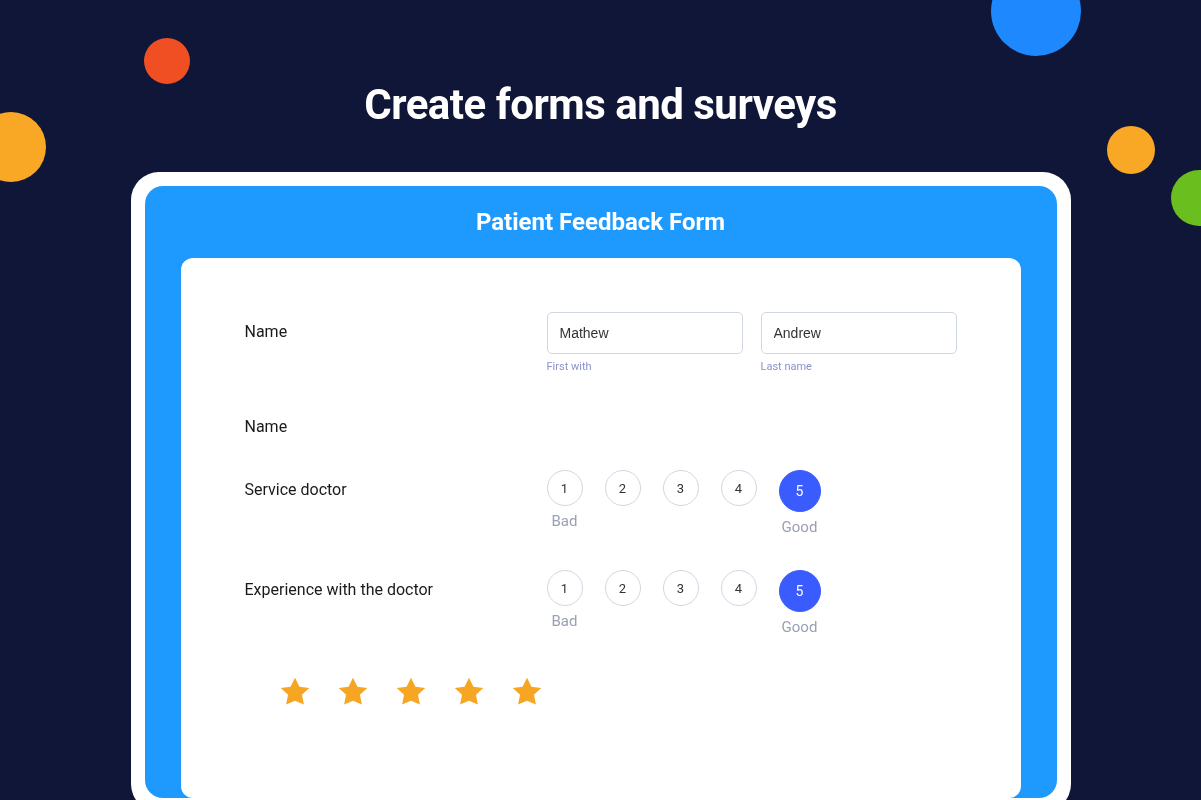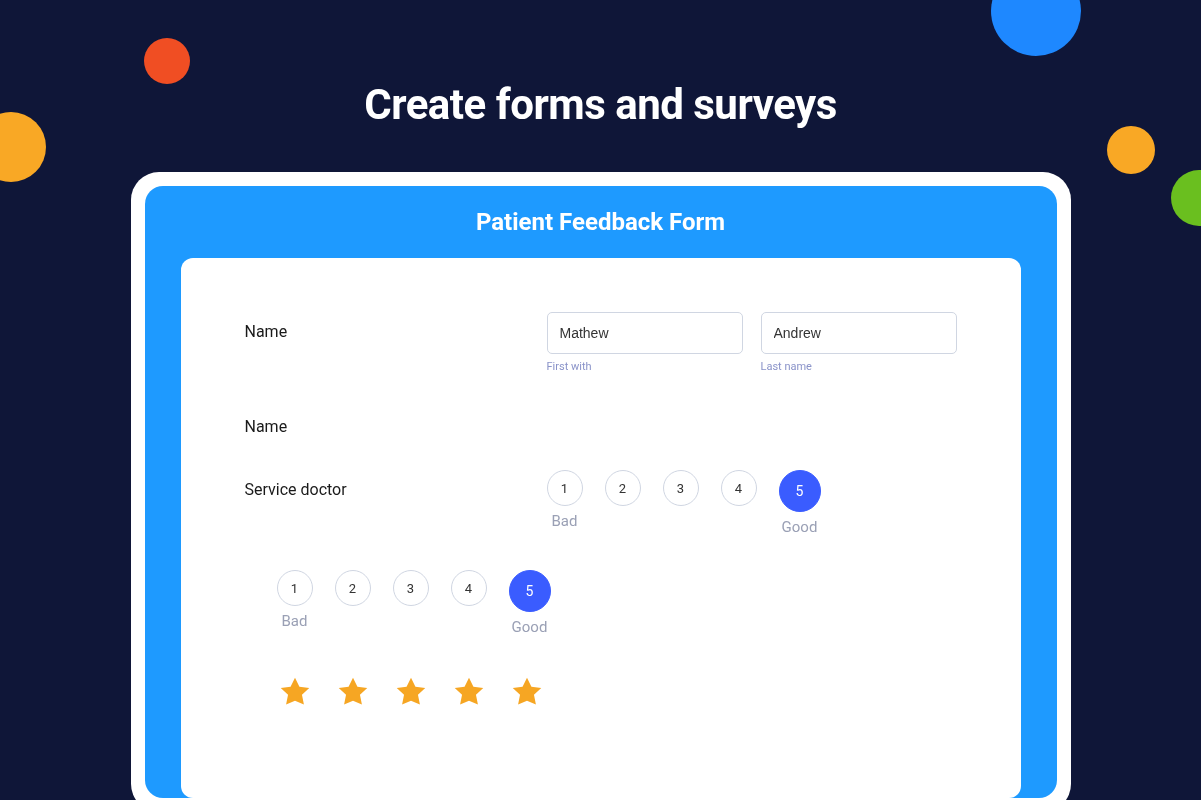--- a/index.html
+++ b/index.html
@@ -180,20 +180,21 @@
               </div>
               <div class="rating-col">
                 <div class="rating-dot selected">5</div>
                 <div class="rating-caption">Good</div>
               </div>
             </div>
         </div>
       </div>
 
       <div class="row">
+        <div class="row-label">Experience with the doctor</div>
         <div class="row-body">
           <div class="rating-row">
               <div class="rating-col">
                 <div class="rating-dot">1</div>
                 <div class="rating-caption">Bad</div>
               </div>
               <div class="rating-col">
                 <div class="rating-dot">2</div>
                 <div class="rating-caption"></div>
               </div>

